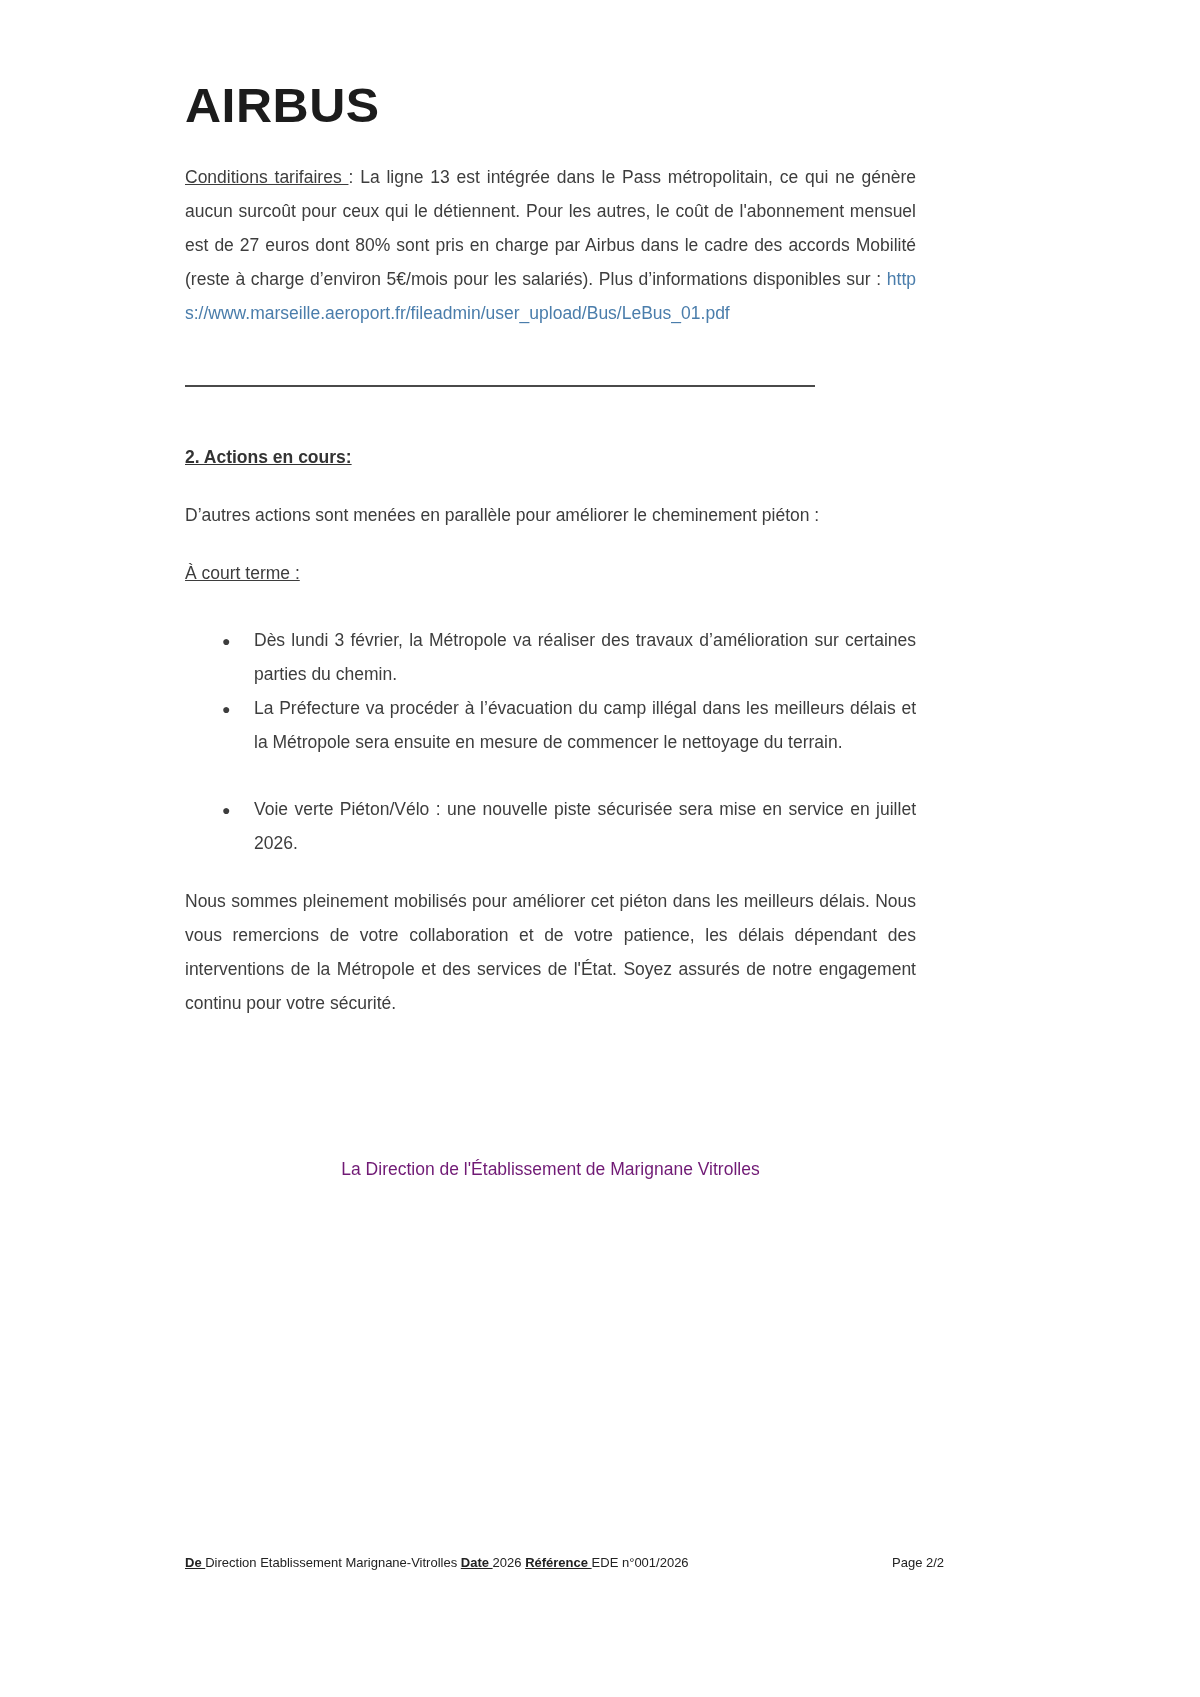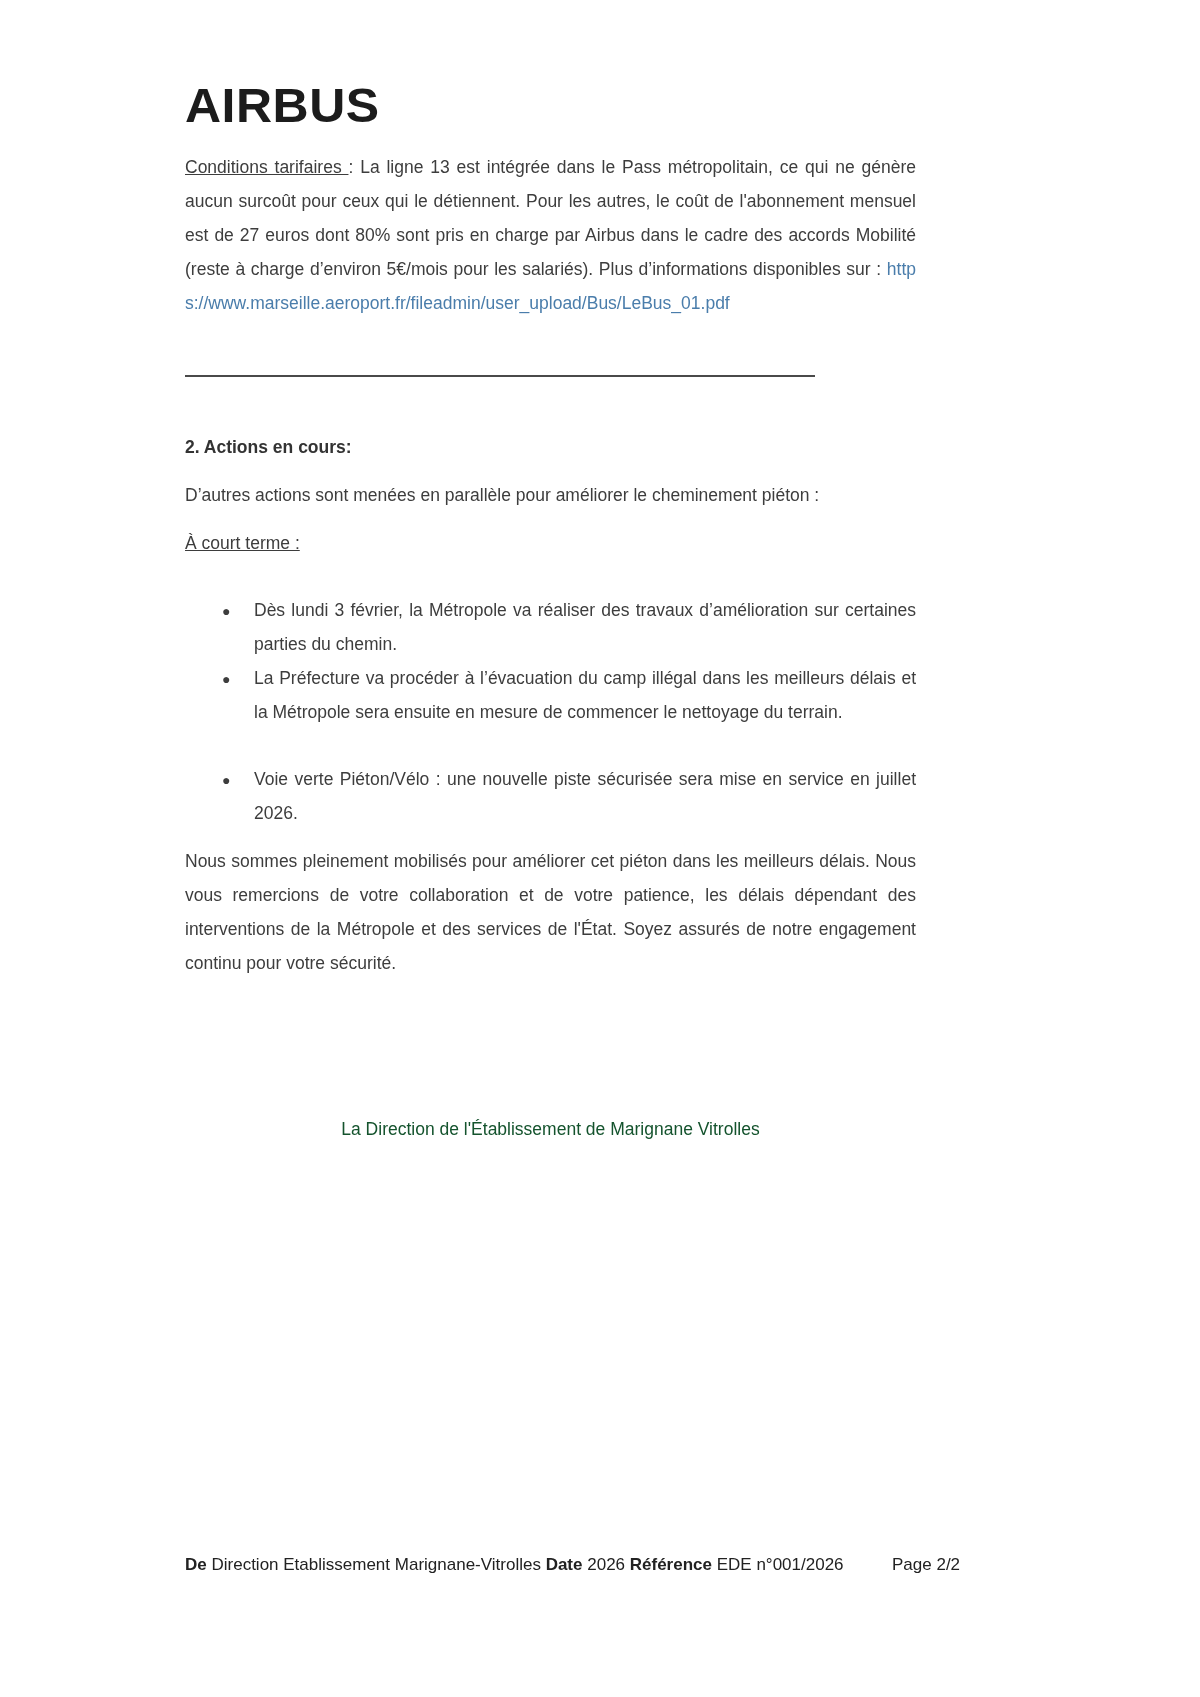--- a/index.html
+++ b/index.html
@@ -22,25 +22,25 @@
     font-size: 50px;
     font-weight: 700;
     letter-spacing: 0.5px;
     color: #1c1c1c;
     transform: scaleY(0.96);
     transform-origin: left top;
   }
   .para {
     font-size: 17.5px;
     line-height: 34px;
-    margin-top: 14px;
+    margin-top: 24px;
   }
   .justify { text-align: justify; }
   .underline { text-decoration: underline; }
-  .bold { font-weight: 700; color: #333333; }
+  .bold { font-weight: 700; color: #333333; text-decoration: underline; }
   a.link {
     color: #4a7dab;
     text-decoration: none;
     word-break: break-all;
   }
   .divider {
     border: none;
     border-top: 2px solid #4a4a4a;
     width: 630px;
     margin: 55px 0 0 0;
@@ -67,29 +67,29 @@
   }
   .bullet-text {
     flex: 1;
     text-align: justify;
   }
   .signature {
     margin-top: 132px;
     text-align: center;
     font-size: 17.5px;
     line-height: 34px;
-    color: #14532d;
+    color: #701a75;
   }
   .footer {
     position: absolute;
     left: 0;
     right: 0;
     bottom: 118px;
     height: 24px;
-    font-size: 17px;
+    font-size: 13px;
     color: #222222;
   }
   .footer-left {
     position: absolute;
     left: 131px;
     top: 0;
     white-space: nowrap;
   }
   .footer-page {
     position: absolute;

